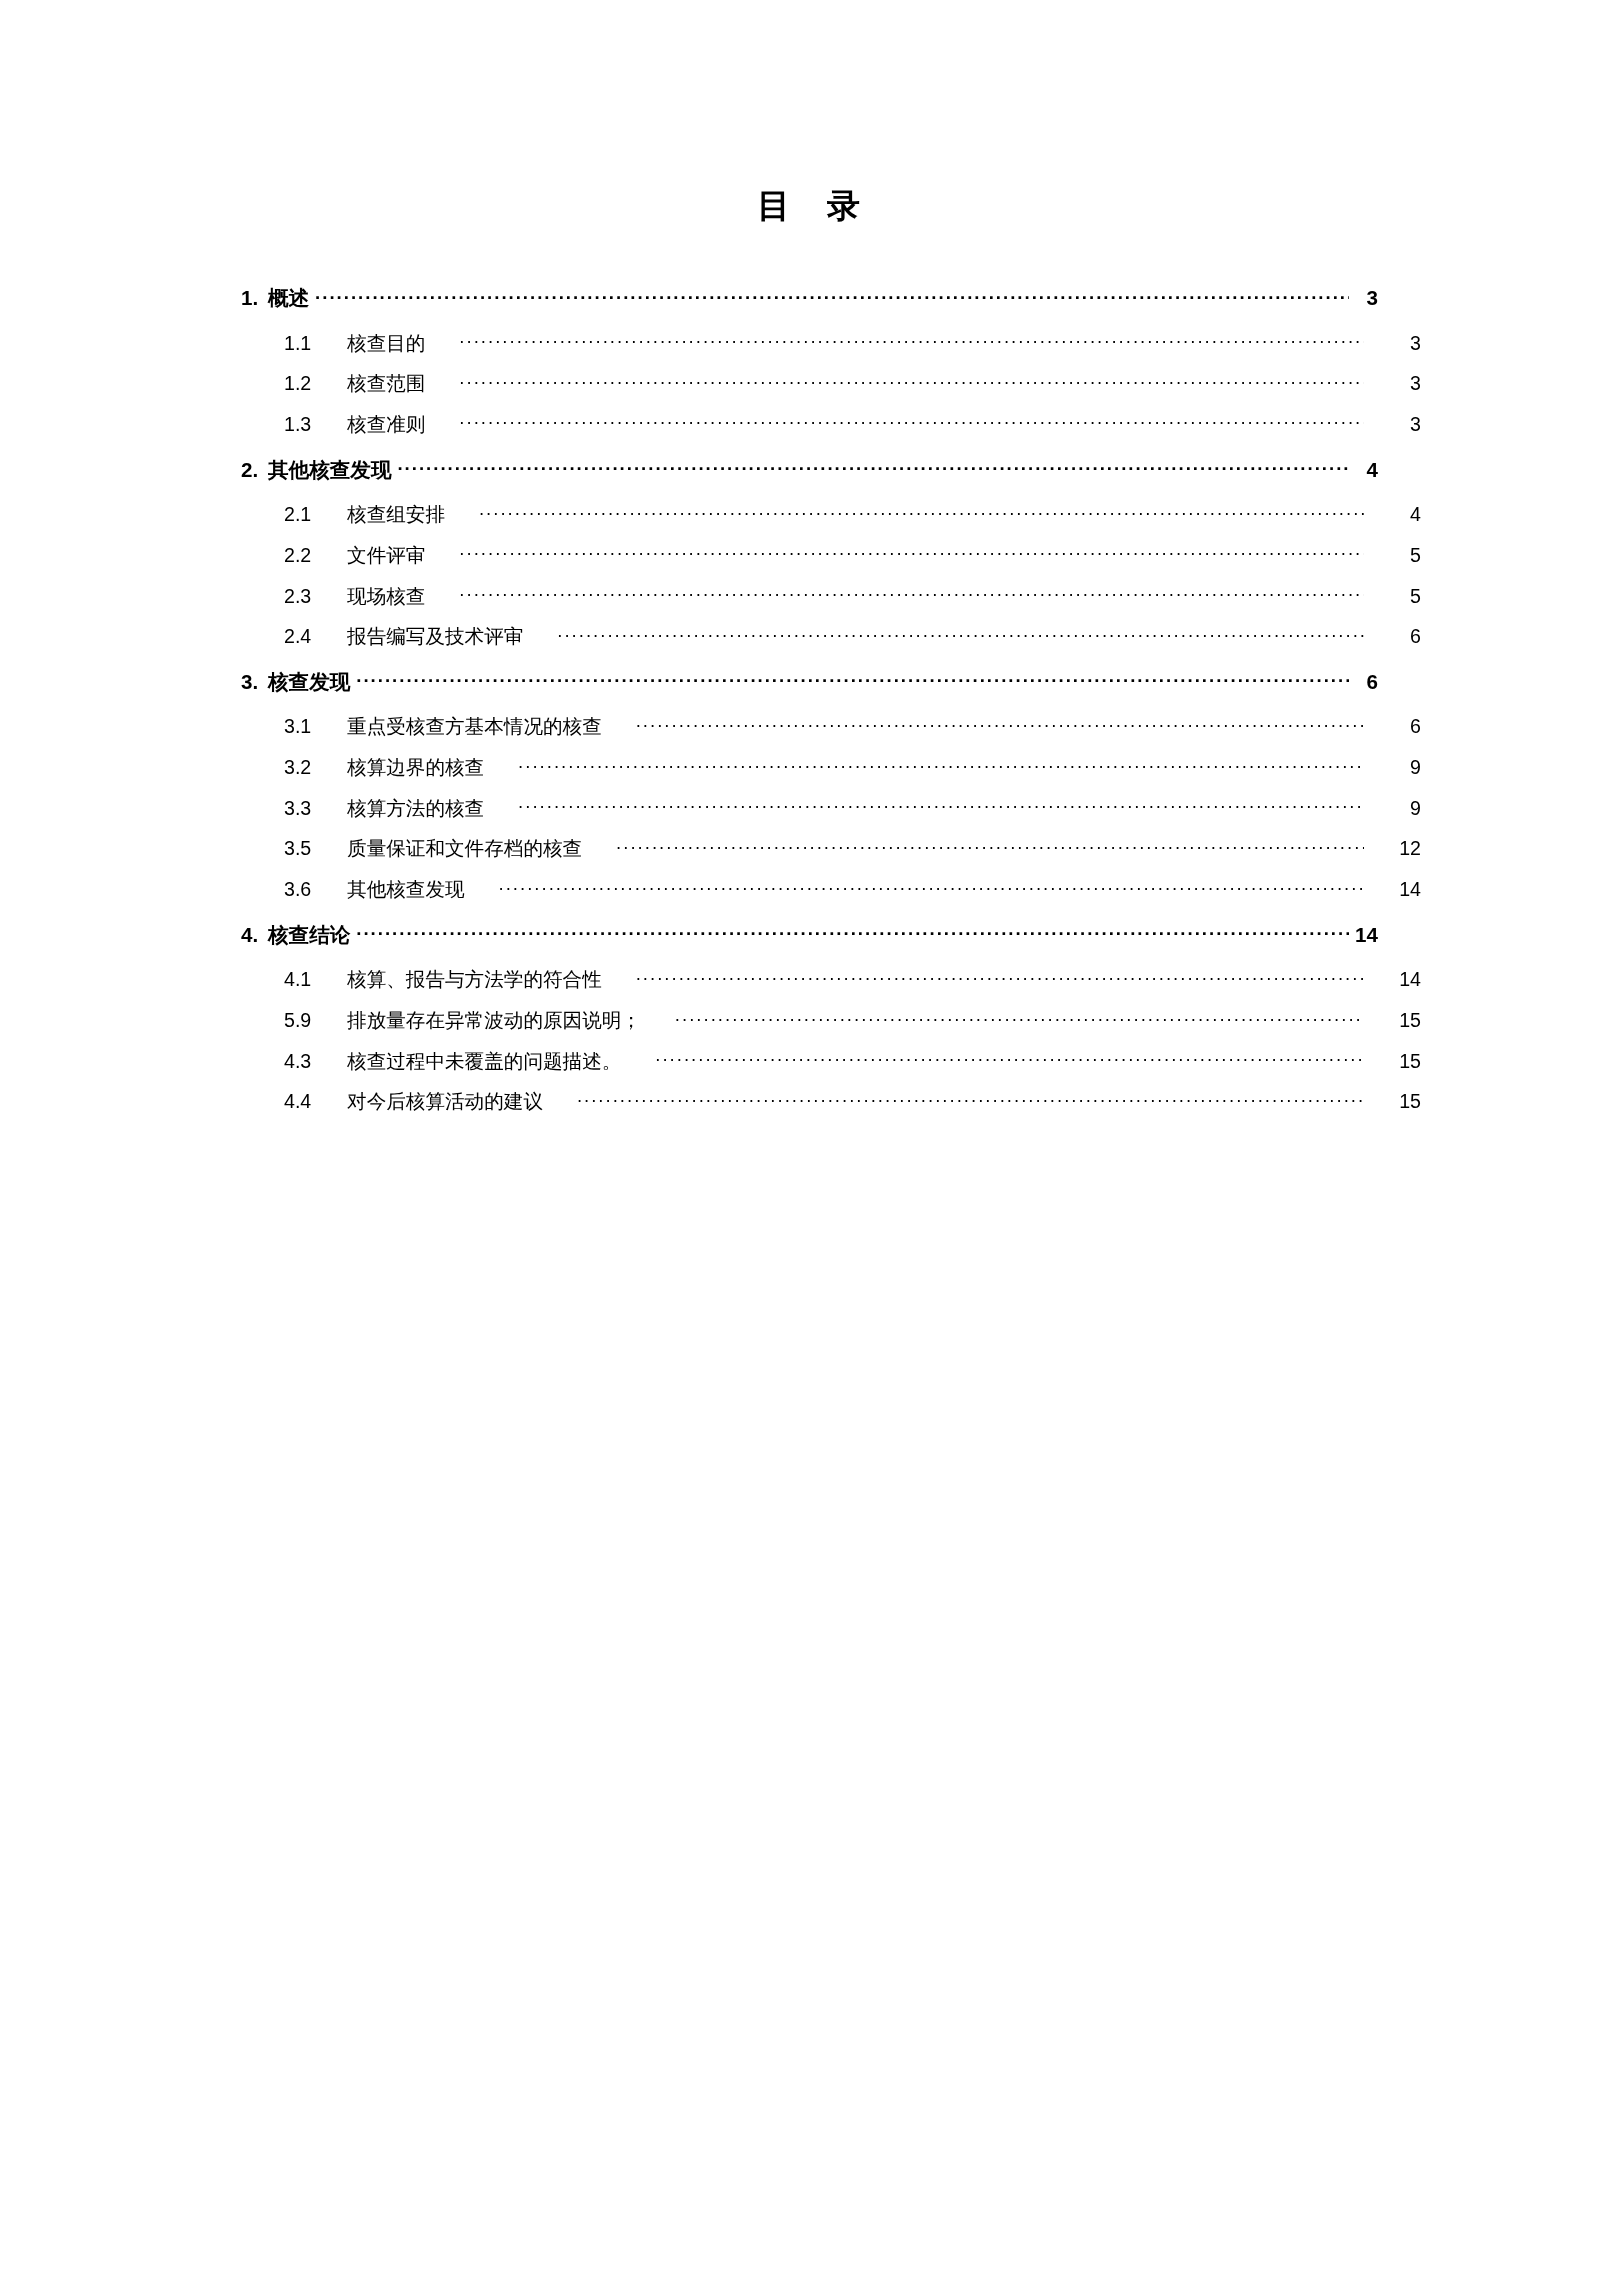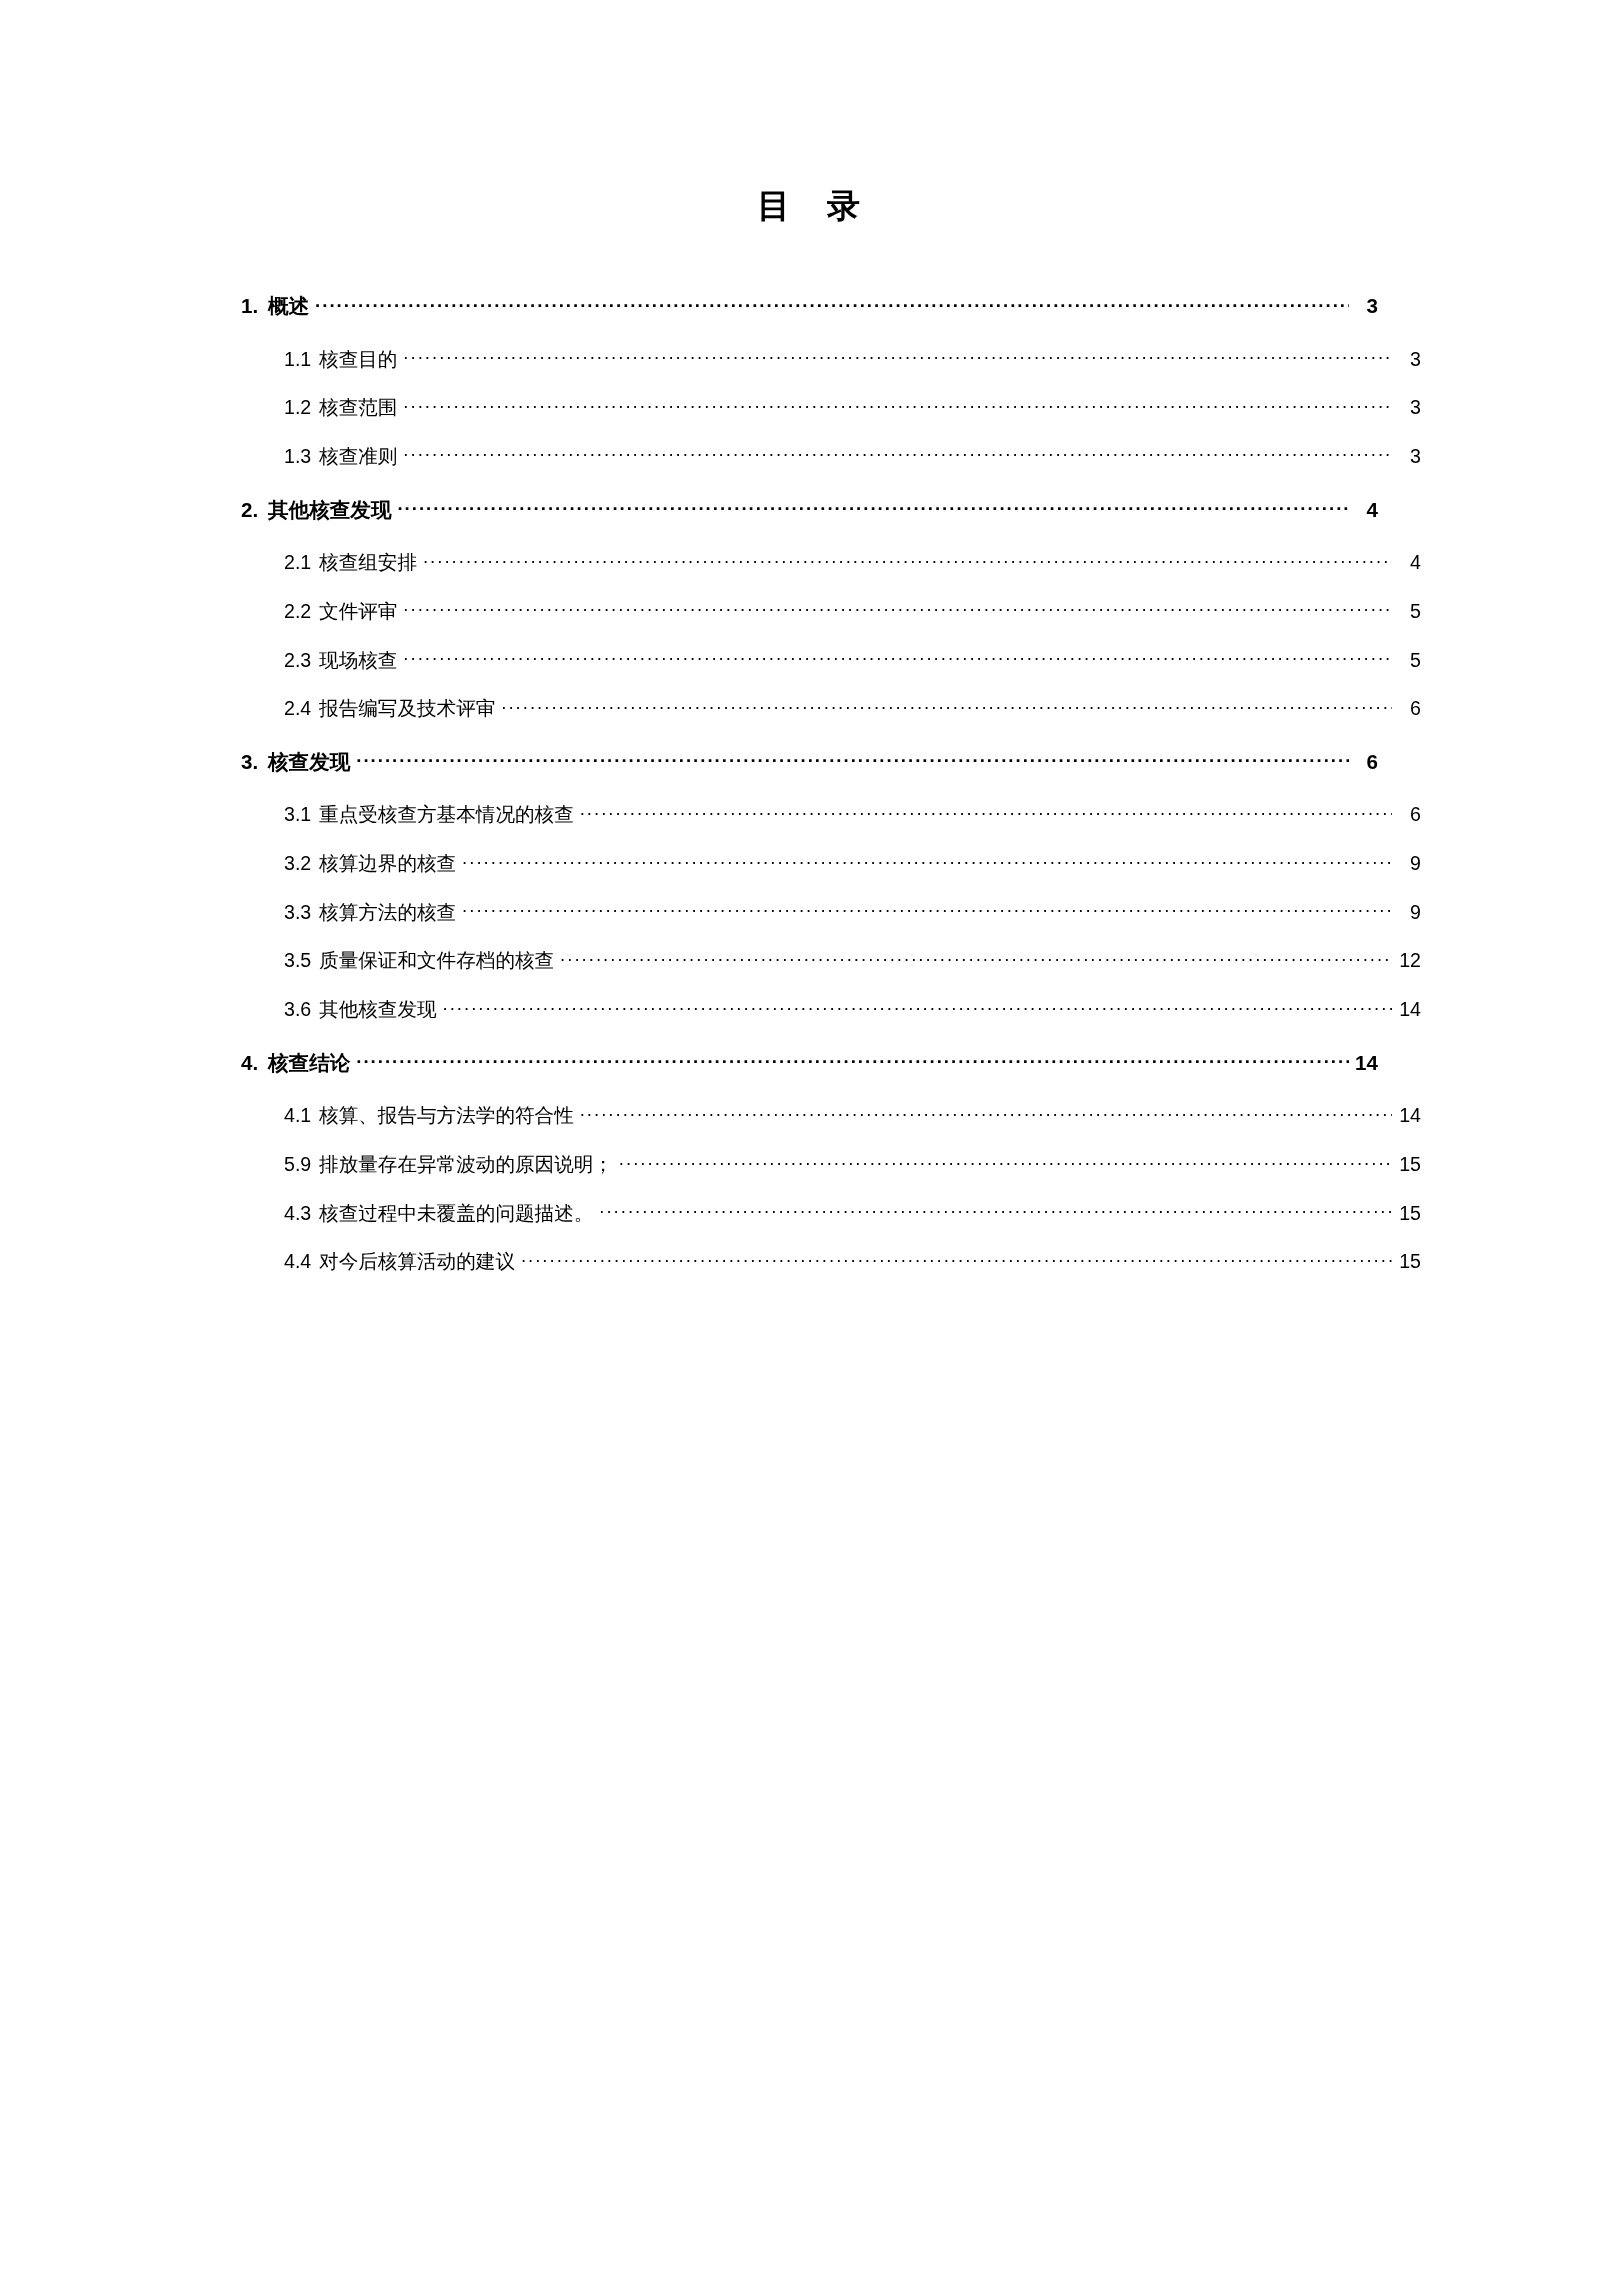--- a/index.html
+++ b/index.html
@@ -45,24 +45,24 @@
   }
   .lvl1:first-child {
     margin-top: 0;
   }
   .lvl2 {
     font-size: 19.6px;
     font-weight: normal;
     margin-top: 13.7px;
     margin-bottom: 13.7px;
     padding-left: 43px;
+    gap: 28px;
   }
   .toc-label {
     flex: 0 0 auto;
-    margin-top: 8px;
   }
   .toc-num-prefix {
     flex: 0 0 auto;
     padding-right: 9.8px;
   }
   .lvl2 .toc-num-prefix {
     padding-right: 7.8px;
   }
   .dots {
     flex: 1 1 auto;

